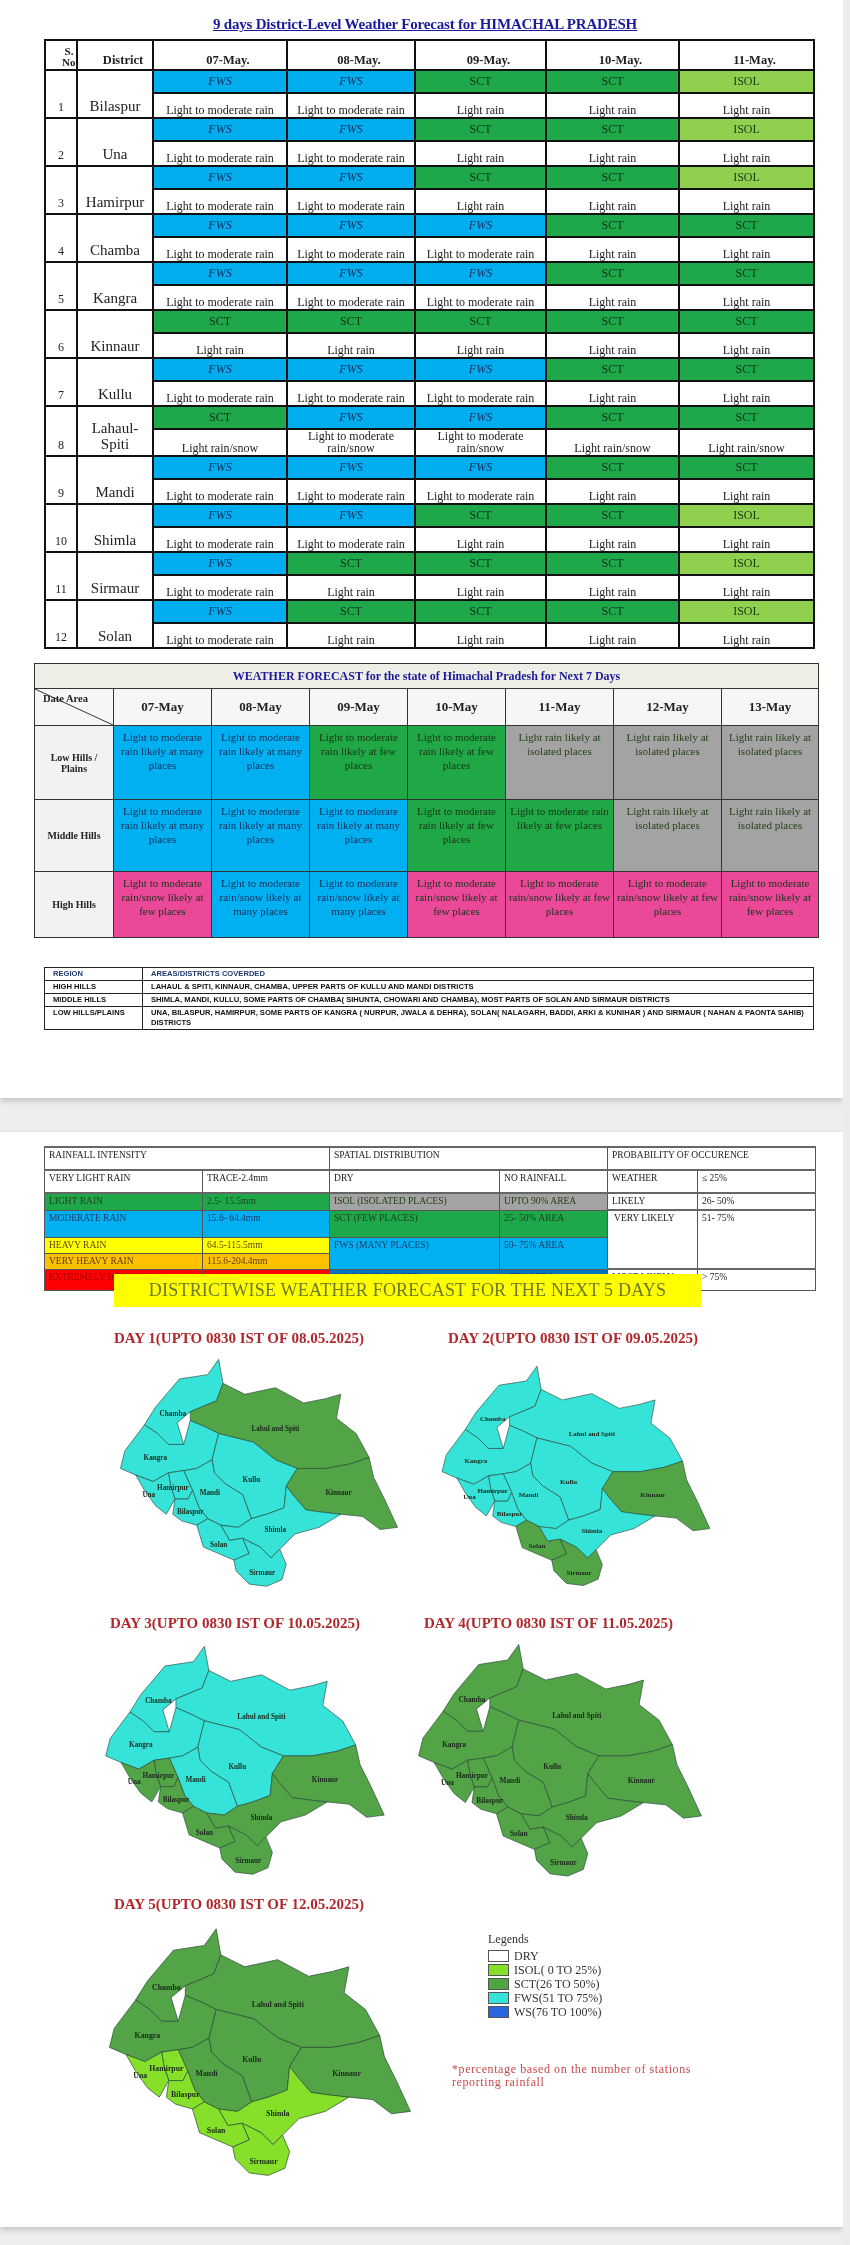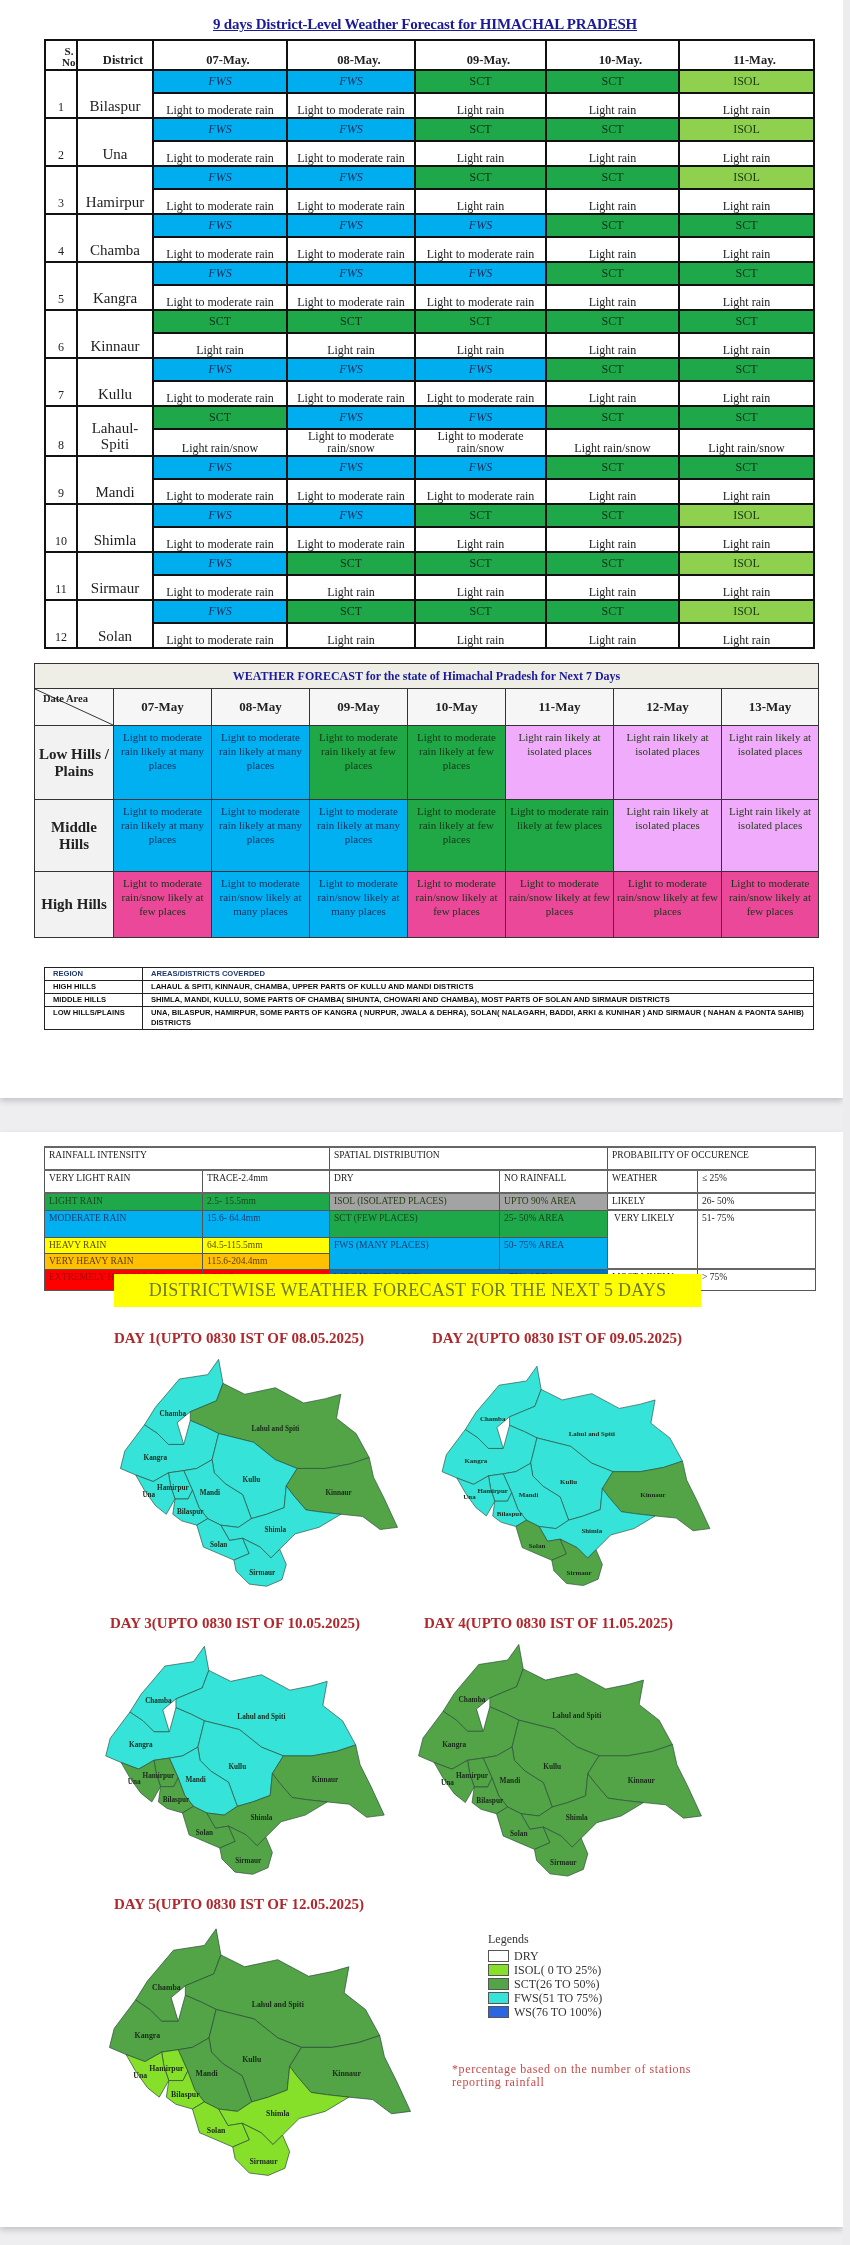--- a/index.html
+++ b/index.html
@@ -41,25 +41,25 @@
   table.t2 {
     position: absolute; left: 34px; top: 663px; width: 784px;
     border-collapse: collapse; table-layout: fixed; font-size: 11px;
   }
   table.t2 td { border: 1px solid #333; text-align: center; padding: 0 2px; }
   .t2-title { background: #efeee6; color: #1a1a9a; font-weight: bold; font-size: 12px; height: 24px; }
   .t2-hd { background: #f6f6f6; font-weight: bold; font-size: 13px; height: 36px; }
   .t2-corner { background: #f6f6f6; position: relative; font-weight: bold; font-size: 10.5px; }
   .t2-corner span { position: absolute; left: 8px; top: 4px; }
   .t2-corner svg { position: absolute; left: 0; top: 0; width: 100%; height: 100%; }
-  .t2-area { background: #f2f2f2; font-weight: bold; font-size: 15px; }
+  .t2-area { background: #f2f2f2; font-weight: bold; font-size: 10px; }
   .t2-cell { vertical-align: top; padding-top: 4px !important; line-height: 14px; font-size: 11px; }
   .b-FWS { background: #00b0f0; color: #173260; }
   .b-SCTD { background: #1fa845; color: #153518; }
-  .b-ISOL { background: #f0abfc; color: #26401a; }
+  .b-ISOL { background: #a3a3a3; color: #26401a; }
   .b-SCT { background: #ec4899; color: #153518; }
 
   
   table.t3 {
     position: absolute; left: 44px; top: 967px; width: 770px;
     border-collapse: collapse; table-layout: fixed;
     font-family: "Liberation Sans", sans-serif; font-size: 7.6px; font-weight: bold; color: #111;
   }
   table.t3 td { border: 1px solid #222; padding: 1px 8px; vertical-align: top; line-height: 10px; }
   table.t3 tr.hdr td { color: #1f3a6a; }
@@ -499,21 +499,21 @@
       <text x="56" y="124" text-anchor="middle">Hamirpur</text>
       <text x="90" y="128" text-anchor="middle">Mandi</text>
       <text x="34" y="130" text-anchor="middle">Una</text>
       <text x="208" y="128" text-anchor="middle">Kinnaur</text>
       <text x="72" y="146" text-anchor="middle">Bilaspur</text>
       <text x="150" y="162" text-anchor="middle">Shimla</text>
       <text x="98" y="176" text-anchor="middle">Solan</text>
       <text x="138" y="202" text-anchor="middle">Sirmaur</text>
     </svg></div>
 
-<div class="day-title" style="left:432px; top:1330px;">DAY 2(UPTO 0830 IST OF 09.05.2025)</div>
+<div class="day-title" style="left:448px; top:1330px;">DAY 2(UPTO 0830 IST OF 09.05.2025)</div>
 <div class="map" id="map1" style="left:432px; top:1362px; width:288px; height:232px;"><svg viewBox="0 0 270 220" preserveAspectRatio="xMidYMid meet">
       <path d="M40,48 L62,22 L88,18 L98,4 L102,26 L96,42 L72,52 L60,62 L66,82 L52,82 L42,72 L30,64 Z" fill="#35e3d8" stroke="#2a4a3a" stroke-width="0.6"></path>
       <path d="M72,52 L96,42 L102,26 L122,36 L150,30 L176,44 L196,40 L210,36 L206,58 L224,72 L236,94 L218,100 L196,104 L170,104 L150,96 L130,80 L114,76 L98,72 L86,66 L72,60 Z" fill="#35e3d8" stroke="#2a4a3a" stroke-width="0.6"></path>
       <path d="M12,88 L30,64 L42,72 L52,82 L66,82 L72,60 L86,66 L98,72 L92,96 L78,104 L66,106 L52,108 L38,116 L22,110 L8,104 Z" fill="#35e3d8" stroke="#2a4a3a" stroke-width="0.6"></path>
       <path d="M98,72 L114,76 L130,80 L150,96 L170,104 L160,120 L158,140 L142,146 L128,150 L120,128 L104,118 L94,108 L92,96 Z" fill="#35e3d8" stroke="#2a4a3a" stroke-width="0.6"></path>
       <path d="M66,106 L78,104 L92,96 L94,108 L104,118 L120,128 L128,150 L116,158 L100,156 L88,150 L80,140 L74,124 Z" fill="#35e3d8" stroke="#2a4a3a" stroke-width="0.6"></path>
       <path d="M52,108 L66,106 L74,124 L70,132 L58,132 L54,120 Z" fill="#35e3d8" stroke="#2a4a3a" stroke-width="0.6"></path>
       <path d="M22,110 L38,116 L52,108 L54,120 L58,132 L50,146 L40,138 L30,124 Z" fill="#35e3d8" stroke="#2a4a3a" stroke-width="0.6"></path>
       <path d="M58,132 L70,132 L74,124 L80,140 L88,150 L78,156 L64,152 L56,146 Z" fill="#35e3d8" stroke="#2a4a3a" stroke-width="0.6"></path>
       <path d="M170,104 L196,104 L218,100 L236,94 L240,112 L250,132 L262,158 L246,160 L230,148 L210,146 L192,144 L178,142 L166,128 L160,120 Z" fill="#52a447" stroke="#2a4a3a" stroke-width="0.6"></path>

